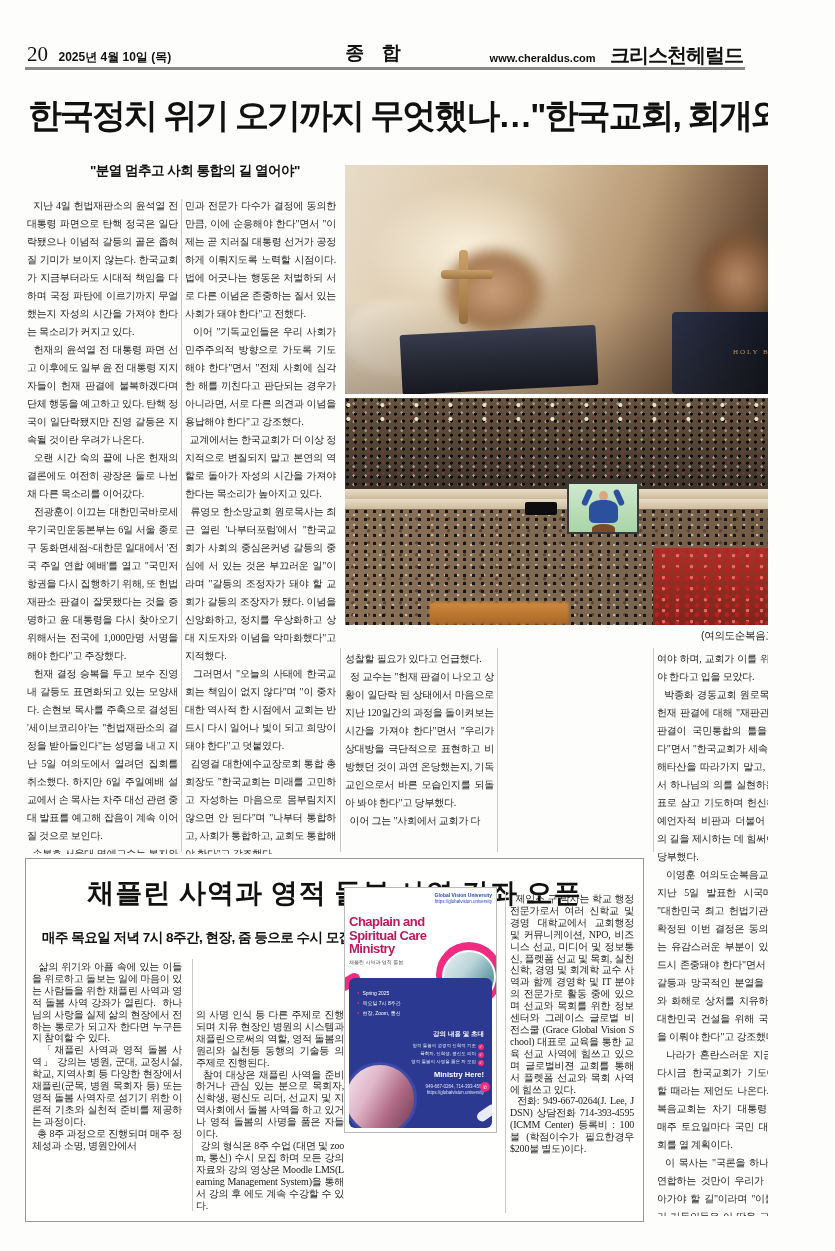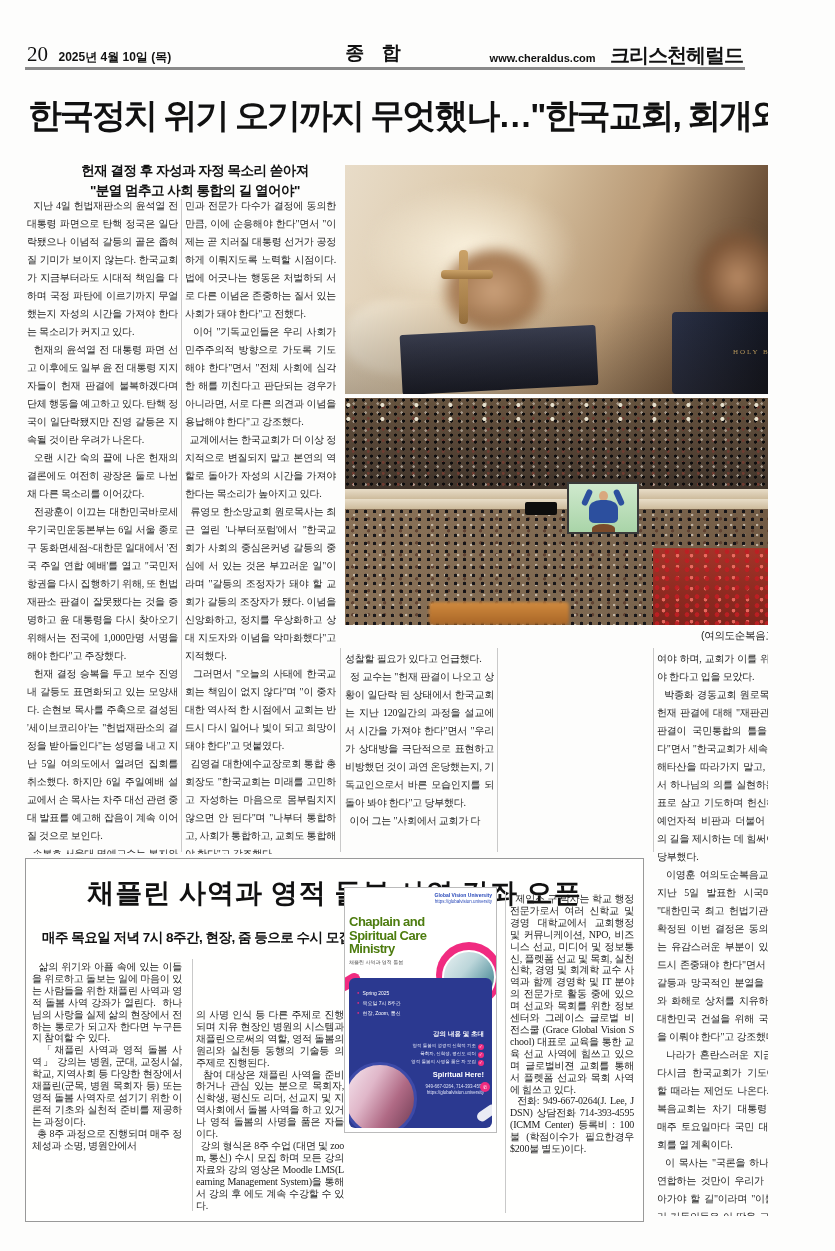--- a/index.html
+++ b/index.html
@@ -85,21 +85,21 @@
   .nbox-title { position:absolute; left:0; right:0; top:16px; text-align:center; font-family:"Liberation Serif",serif;
     font-size:27px; font-weight:600; letter-spacing:1px; }
   .nbox-sub { position:absolute; left:16px; top:70px; font-size:13.5px; font-weight:800; letter-spacing:-0.5px; }
   .bcol { position:absolute; font-family:"Liberation Serif",serif; font-size:10px; line-height:11.9px; text-align:justify;
     word-break:break-all; white-space:pre-wrap; overflow:hidden; color:#1a1a1a; letter-spacing:-0.2px; }
 
   
   .flyer { position:absolute; left:318px; top:28px; width:153px; height:246px; background:#fff; border:1px solid #bbb; padding:4px; overflow:hidden; }
   .fly-org { text-align:right; font-size:5px; font-weight:700; color:#2747b8; line-height:7px; }
   .fly-url { text-align:right; font-size:4.5px; color:#2747b8; line-height:6px; }
-  .fly-title { margin-top:10px; width:72%; font-size:13px; line-height:13.5px; font-weight:800; color:#4d7c0f; letter-spacing:-0.5px; }
+  .fly-title { margin-top:10px; width:72%; font-size:13px; line-height:13.5px; font-weight:800; color:#be185d; letter-spacing:-0.5px; }
   .fly-ksub { font-size:5px; color:#444; margin-top:3px; }
   .fly-pinkcircle { position:absolute; right:-6px; top:54px; width:66px; height:66px; border-radius:50%; background:#f02b80; }
   .fly-photoA { position:absolute; right:0px; top:62px; width:54px; height:54px; border-radius:50%; border:2px solid #fff;
     background:linear-gradient(130deg,#e8f0f1 0%,#bcd6da 40%,#6fa3ad 70%,#3e6f7a 100%); }
   .fly-deco { position:absolute; left:-8px; top:88px; width:24px; height:12px; border-radius:8px; background:#f02b80; transform:rotate(-30deg); }
   .fly-body { position:absolute; left:4px; right:4px; bottom:4px; height:150px; background:#2b3990; border-radius:6px; color:#fff; overflow:hidden; }
   .fly-bullets { position:absolute; left:8px; top:10px; font-size:5px; line-height:9px; }
   .fly-bullets div::before { content:"●"; color:#f02b80; font-size:4px; margin-right:3px; vertical-align:1px; }
   .fly-invite { position:absolute; right:8px; top:52px; font-size:6.5px; font-weight:800; }
   .fly-checks { position:absolute; right:8px; top:64px; font-size:4.5px; line-height:8px; text-align:right; color:#e8eaf8; }
@@ -122,39 +122,38 @@
   </div>
   <div class="hdr-section">종 합</div>
   <div class="hdr-right">
     <span class="hdr-site">www.cheraldus.com</span>
     <span class="hdr-masthead">크리스천헤럴드</span>
   </div>
   <div class="hdr-rule"></div>
 
   <div class="headline">한국정치 위기 오기까지 무엇했나…"한국교회, 회개와 성찰 절실"</div>
   <div class="subhead">
-    <div>헌재 결정 후 자성과 자정 목소리 쏟아져</div>
     <div>"분열 멈추고 사회 통합의 길 열어야"</div>
   </div>
 
   <div class="col" style="left:27px; top:197px; width:151px; height:657px;">  지난 4일 헌법재판소의 윤석열 전 대통령 파면으로 탄핵 정국은 일단락됐으나 이념적 갈등의 골은 좁혀질 기미가 보이지 않는다. 한국교회가 지금부터라도 시대적 책임을 다하며 국정 파탄에 이르기까지 무얼했는지 자성의 시간을 가져야 한다는 목소리가 커지고 있다.
   헌재의 윤석열 전 대통령 파면 선고 이후에도 일부 윤 전 대통령 지지자들이 헌재 판결에 불복하겠다며 단체 행동을 예고하고 있다. 탄핵 정국이 일단락됐지만 진영 갈등은 지속될 것이란 우려가 나온다.
   오랜 시간 숙의 끝에 나온 헌재의 결론에도 여전히 광장은 둘로 나뉜 채 다른 목소리를 이어갔다.
   전광훈이 이끄는 대한민국바로세우기국민운동본부는 6일 서울 종로구 동화면세점~대한문 일대에서 '전국 주일 연합 예배'를 열고 "국민저항권을 다시 집행하기 위해, 또 헌법재판소 판결이 잘못됐다는 것을 증명하고 윤 대통령을 다시 찾아오기 위해서는 전국에 1,000만명 서명을 해야 한다"고 주장했다.
   헌재 결정 승복을 두고 보수 진영 내 갈등도 표면화되고 있는 모양새다. 손현보 목사를 주축으로 결성된 '세이브코리아'는 "헌법재판소의 결정을 받아들인다"는 성명을 내고 지난 5일 여의도에서 열려던 집회를 취소했다. 하지만 6일 주일예배 설교에서 손 목사는 차주 대선 관련 중대 발표를 예고해 잡음이 계속 이어질 것으로 보인다.
   손봉호 서울대 명예교수는 본지와의 통화에서 "이번 헌재 결정에 반대하는 사람도 있지만 국</div>
   <div class="col" style="left:185px; top:197px; width:151px; height:657px;">민과 전문가 다수가 결정에 동의한 만큼, 이에 순응해야 한다"면서 "이제는 곧 치러질 대통령 선거가 공정하게 이뤄지도록 노력할 시점이다. 법에 어긋나는 행동은 처벌하되 서로 다른 이념은 존중하는 질서 있는 사회가 돼야 한다"고 전했다.
   이어 "기독교인들은 우리 사회가 민주주의적 방향으로 가도록 기도해야 한다"면서 "전체 사회에 심각한 해를 끼친다고 판단되는 경우가 아니라면, 서로 다른 의견과 이념을 용납해야 한다"고 강조했다.
   교계에서는 한국교회가 더 이상 정치적으로 변질되지 말고 본연의 역할로 돌아가 자성의 시간을 가져야 한다는 목소리가 높아지고 있다.
   류영모 한소망교회 원로목사는 최근 열린 '나부터포럼'에서 "한국교회가 사회의 중심은커녕 갈등의 중심에 서 있는 것은 부끄러운 일"이라며 "갈등의 조정자가 돼야 할 교회가 갈등의 조장자가 됐다. 이념을 신앙화하고, 정치를 우상화하고 상대 지도자와 이념을 악마화했다"고 지적했다.
   그러면서 "오늘의 사태에 한국교회는 책임이 없지 않다"며 "이 중차대한 역사적 한 시점에서 교회는 반드시 다시 일어나 빛이 되고 희망이 돼야 한다"고 덧붙였다.
   김영걸 대한예수교장로회 통합 총회장도 "한국교회는 미래를 고민하고 자성하는 마음으로 몸부림치지 않으면 안 된다"며 "나부터 통합하고, 사회가 통합하고, 교회도 통합해야 한다"고 강조했다.
   정재영 실천신학대학원대학교 교수는 한국교회가 교계 안팎으로 분열을 조장한 만큼 이에 대해</div>
   <div class="col" style="left:345px; top:650px; width:149px; height:202px;">성찰할 필요가 있다고 언급했다.
-  정 교수는 "헌재 판결이 나오고 상황이 일단락 된 상태에서 한국교회는 지난 120일간의 과정을 설교에서 시간을 가져야 한다"면서 "우리가 상대방을 극단적으로 표현하고 비방했던 것이 과연 온당했는지, 기독교인으로서 바른 모습인지를 되돌아 봐야 한다"고 당부했다.
+  정 교수는 "헌재 판결이 나오고 상황이 일단락 된 상태에서 마음으로 지난 120일간의 과정을 돌이켜보는 시간을 가져야 한다"면서 "우리가 상대방을 극단적으로 표현하고 비방했던 것이 과연 온당했는지, 기독교인으로서 바른 모습인지를 되돌아 봐야 한다"고 당부했다.
   이어 그는 "사회에서 교회가 다</div>
   <div class="col" style="left:657px; top:650px; width:155px; height:566px;">여야 하며, 교회가 이를 위해 앞장서야 한다고 입을 모았다.
   박종화 경동교회 원로목사는 이번 헌재 판결에 대해 "재판관 전원일치 판결이 국민통합의 틀을 마련해줬다"면서 "한국교회가 세속 정치의 이해타산을 따라가지 말고, 정치 속에서 하나님의 의를 실현하는 것을 목표로 삼고 기도하며 헌신해야 한다. 예언자적 비판과 더불어 화해·평화의 길을 제시하는 데 힘써야 한다"고 당부했다.
   이영훈 여의도순복음교회 목사도 지난 5일 발표한 시국메시지에서 "대한민국 최고 헌법기관의 판결로 확정된 이번 결정은 동의하지 못하는 유감스러운 부분이 있더라도 반드시 존중돼야 한다"면서 "소모적인 갈등과 망국적인 분열을 넘어 용서와 화해로 상처를 치유하고 위대한 대한민국 건설을 위해 국민 대통합을 이뤄야 한다"고 강조했다.
   나라가 혼란스러운 지금이야말로 다시금 한국교회가 기도에 힘써야 할 때라는 제언도 나온다. 여의도순복음교회는 차기 대통령 선거까지 매주 토요일마다 국민 대통합 기도회를 열 계획이다.
   이 목사는 "국론을 하나로 모으고 연합하는 것만이 우리가 앞으로 나아가야 할 길"이라며 "이를 위해 우리 기독인들은 이 땅을 고쳐 달라고 간절히 하나님께 엎드려 함께 기도하기를 소망한다"고 했다.</div>
 
   <div class="vrule" style="left:181px; top:199px; height:653px;"></div>
   <div class="vrule" style="left:340px; top:648px; height:204px;"></div>
   <div class="vrule" style="left:497px; top:648px; height:204px;"></div>
@@ -222,21 +221,21 @@
           <div>Spring 2025</div>
           <div>목요일 7시 8주간</div>
           <div>현장, Zoom, 통신</div>
         </div>
         <div class="fly-invite">강의 내용 및 초대</div>
         <div class="fly-checks">
           <div><span>영적 돌봄의 성경적 신학적 기초</span><span class="ck">✓</span></div>
           <div><span>목회자, 신학생, 평신도 리더</span><span class="ck">✓</span></div>
           <div><span>영적 돌봄의 사명을 품은 자 모집</span><span class="ck">✓</span></div>
         </div>
-        <div class="fly-reg">Spiritual Here!</div>
+        <div class="fly-reg">Ministry Here!</div>
         <div class="fly-contact">
           <div>949-667-0264, 714-393-4595</div>
           <div>https://globalvision.university</div>
         </div>
         <div class="fly-phoneic">✆</div>
         <div class="fly-photoB"></div>
         <div class="fly-decoB"></div>
       </div>
     </div>
   </div>

